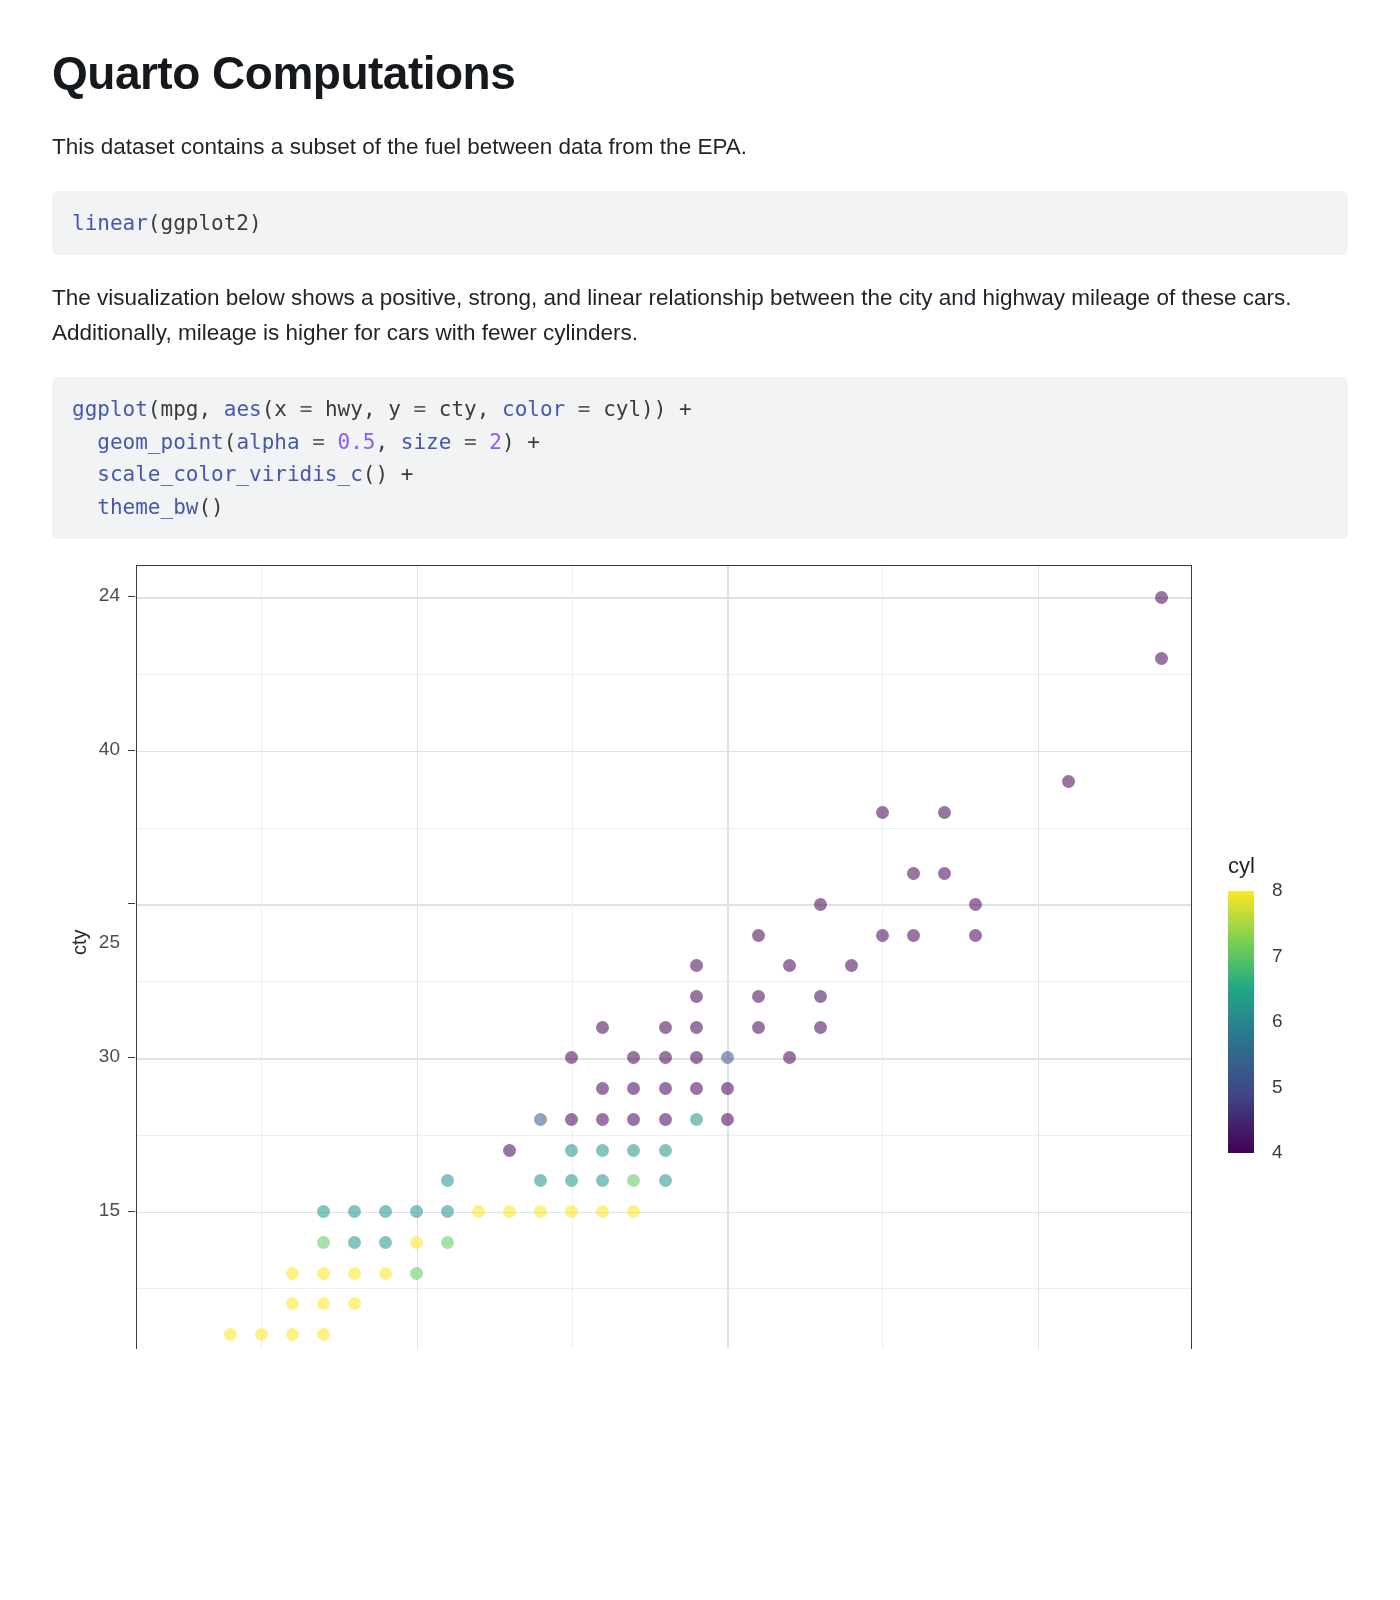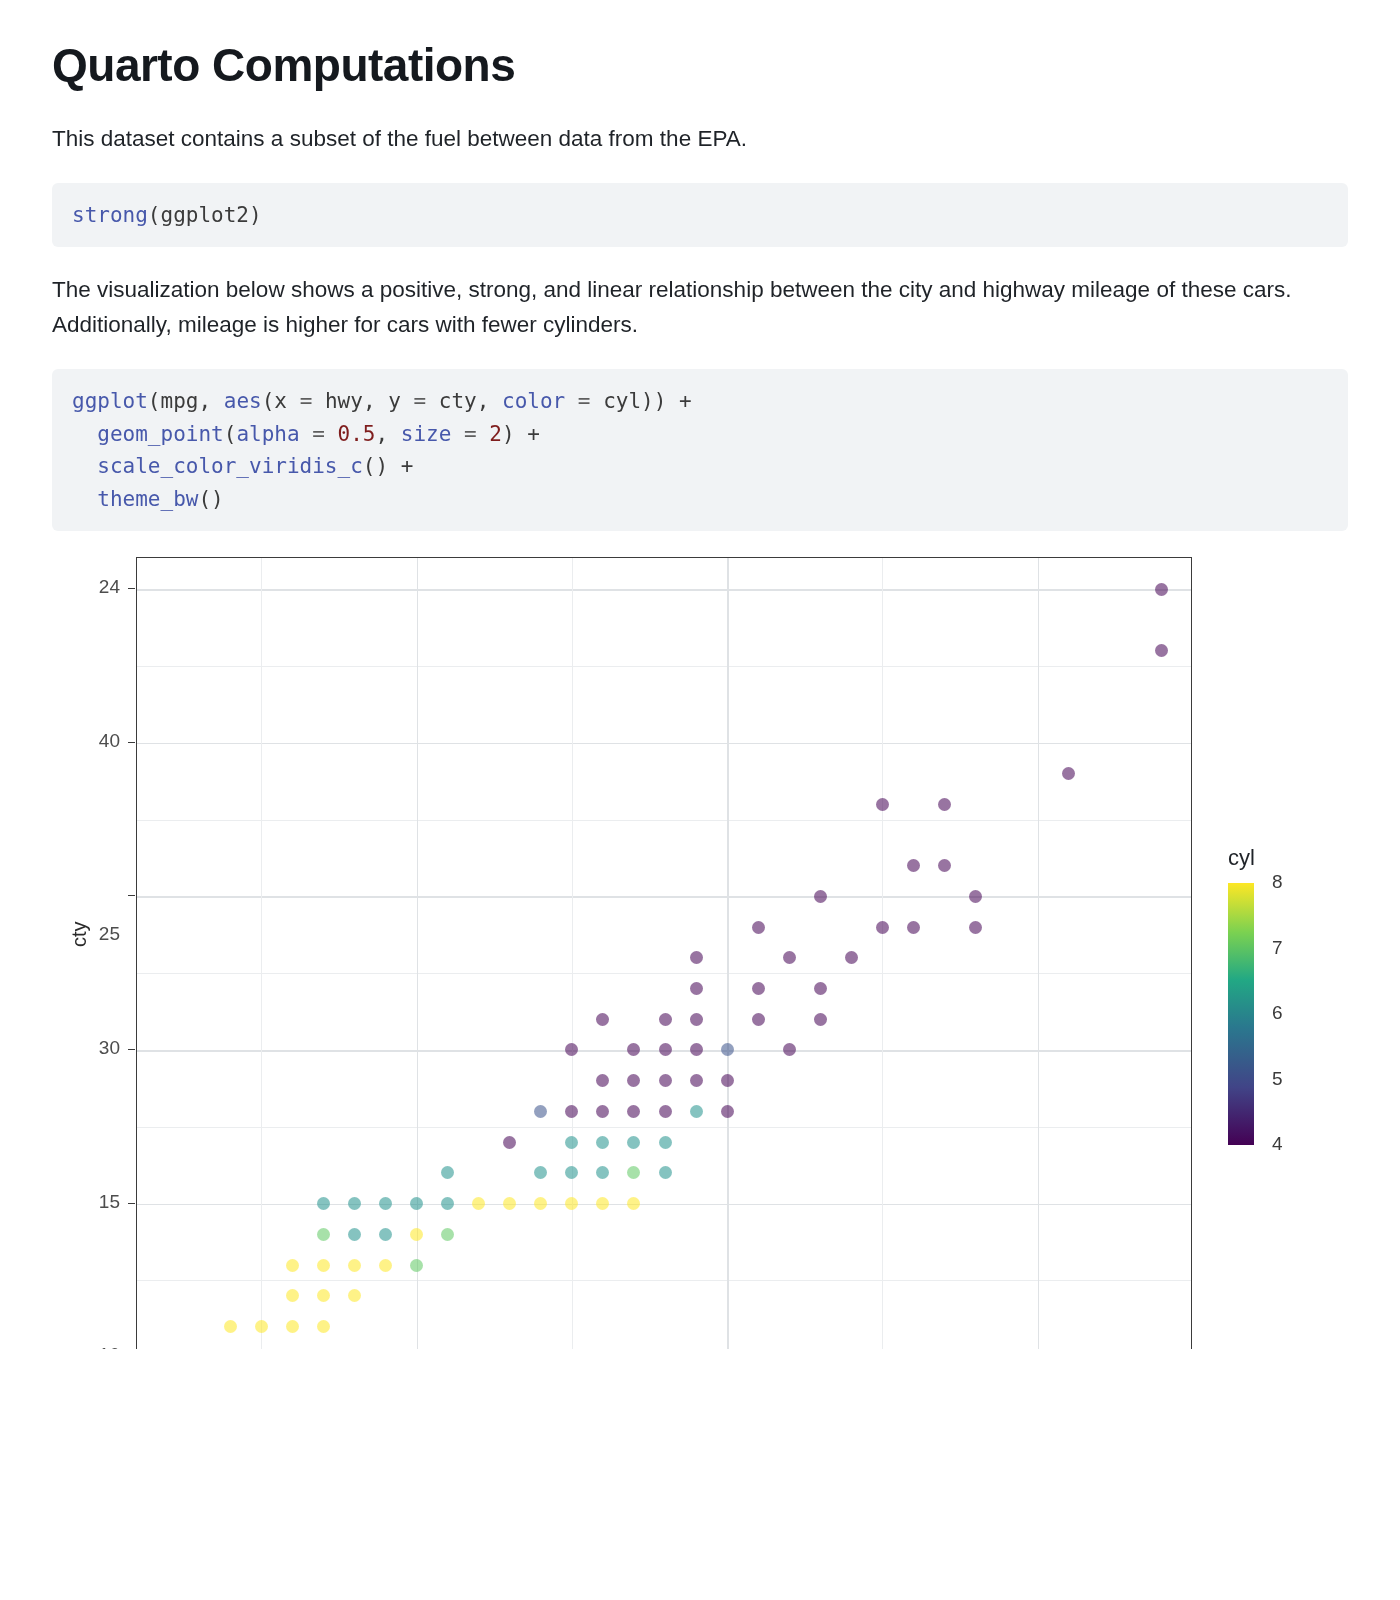--- a/index.html
+++ b/index.html
@@ -10,21 +10,21 @@
     height: 1600px;
     background: #ffffff;
     font-family: "Liberation Sans", sans-serif;
     color: #1f2328;
   }
   .page {
     width: 1400px;
     height: 1349px;
     position: relative;
     overflow: hidden;
-    padding: 4px 52px;
+    padding: 12px 52px;
   }
   h1.title {
     font-size: 46px;
     font-weight: bold;
     letter-spacing: -0.5px;
     margin: 34px 0 30px 0;
     color: #15191e;
   }
   p.para {
     font-size: 22.5px;
@@ -39,21 +39,21 @@
     padding: 16px 20px;
     margin: 0 0 26px 0;
     font-family: "DejaVu Sans Mono", monospace;
     font-size: 21px;
     line-height: 1.55;
     white-space: pre;
     overflow: hidden;
   }
   .k-fn   { color: #4758ab; }
   .k-op   { color: #5e5e5e; }
-  .k-num  { color: #7f1d1d; }
+  .k-num  { color: #8b5cf6; }
   .k-plain{ color: #3b3b3b; }
   .k-ident{ color: #3b3b3b; }
 
   
   .figure {
     position: relative;
     width: 1300px;
     height: 860px;
     margin-top: 8px;
   }
@@ -140,21 +140,21 @@
 </style>
 </head>
 <body>
 
 <div class="page">
 
   <h1 class="title">Quarto Computations</h1>
 
   <p class="para">This dataset contains a subset of the fuel between data from the EPA.</p>
 
-  <div class="codeblock" id="code-0"><span class="k-fn">strong</span><span class="k-plain">(</span><span class="k-ident">ggplot2</span><span class="k-plain">)</span></div>
+  <div class="codeblock" id="code-0"><span class="k-fn">linear</span><span class="k-plain">(</span><span class="k-ident">ggplot2</span><span class="k-plain">)</span></div>
 
   <p class="para">The visualization below shows a positive, strong, and linear relationship between the city and highway mileage of these cars. Additionally, mileage is higher for cars with fewer cylinders.</p>
 
   <div class="codeblock" id="code-1"><span class="k-fn">ggplot</span><span class="k-plain">(</span><span class="k-ident">mpg</span><span class="k-plain">, </span><span class="k-fn">aes</span><span class="k-plain">(</span><span class="k-ident">x</span><span class="k-op"> = </span><span class="k-ident">hwy</span><span class="k-plain">, </span><span class="k-ident">y</span><span class="k-op"> = </span><span class="k-ident">cty</span><span class="k-plain">, </span><span class="k-fn">color</span><span class="k-op"> = </span><span class="k-ident">cyl</span><span class="k-plain">)) +</span>
 <span class="k-fn">  geom_point</span><span class="k-plain">(</span><span class="k-fn">alpha</span><span class="k-op"> = </span><span class="k-num">0.5</span><span class="k-plain">, </span><span class="k-fn">size</span><span class="k-op"> = </span><span class="k-num">2</span><span class="k-plain">) +</span>
 <span class="k-fn">  scale_color_viridis_c</span><span class="k-plain">() +</span>
 <span class="k-fn">  theme_bw</span><span class="k-plain">()</span></div>
 
   <div class="figure">
     <div class="ylab">cty</div>

